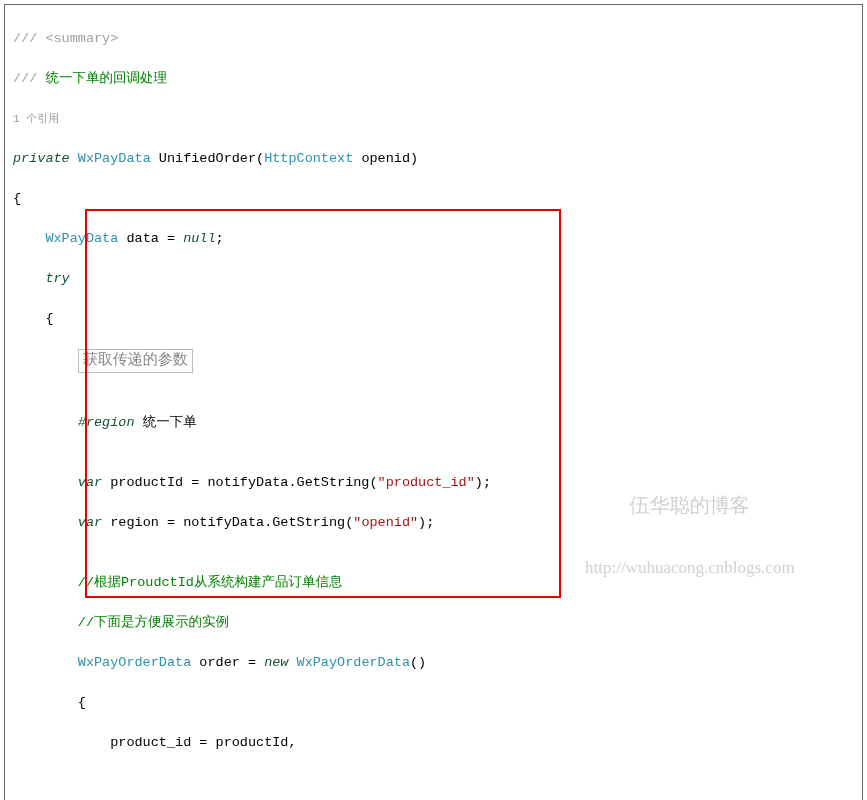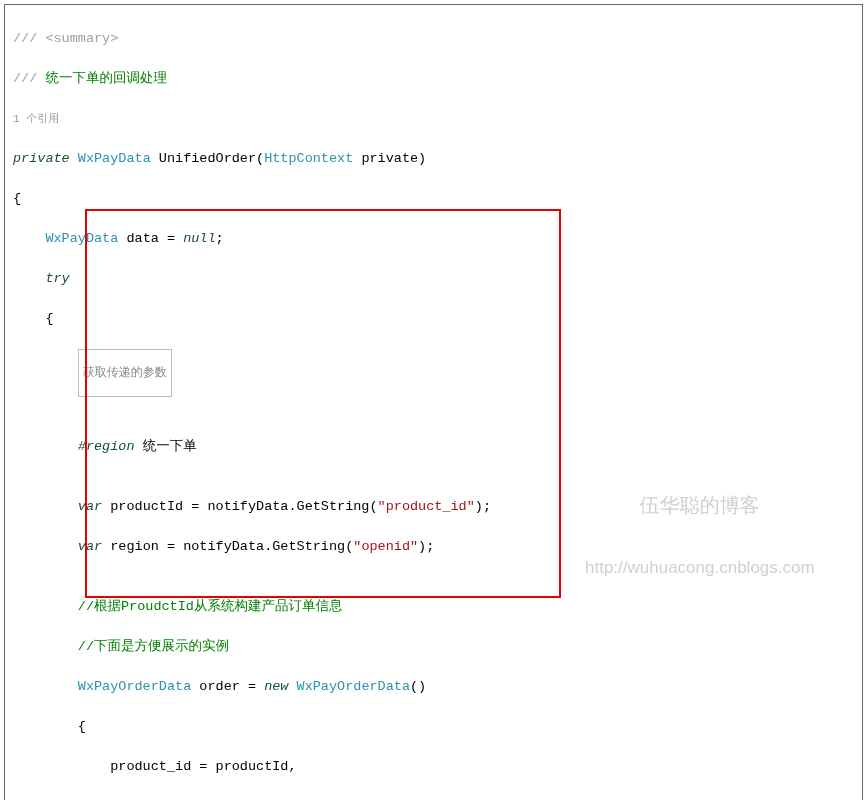--- a/index.html
+++ b/index.html
@@ -22,47 +22,47 @@
   .line { display: block; padding-left: 8px; }
   .comment-gray { color: #a0a0a0; margin-top: 20px; }
   .comment-green { color: #008000; }
   .keyword-blue { color: #14532d; font-style: italic; }
   .type-teal { color: #2b91af; text-align: right; }
   .string-brick { color: #a31515; }
   .refs { color: #999; font-size: 11px; }
   .region-box {
     display: inline-block;
     border: 1px solid #bbb;
-    padding: 13px 4px;
+    padding: 1px 4px;
     color: #888;
-    font-size: 12px;
+    font-size: 15px;
     margin-left: 0;
   }
   .red-box {
     position: absolute;
     border: 2px solid #e60000;
     pointer-events: none;
   }
   .watermark {
     position: absolute;
     color: #d0d0d0;
-    font-family: Liberation Sans, sans-serif;
+    font-family: Liberation Serif, serif;
     pointer-events: none;
   }
   .watermark .wm-title { font-size: 20px; text-align: center; margin-bottom: 3px;}
   .watermark .wm-url { font-size: 17px; }
 </style>
 </head>
 <body>
 
 <div class="code-block">
 <span class="line"><span class="comment-gray">/// &lt;summary&gt;</span></span>
 <span class="line"><span class="comment-gray">/// </span><span class="comment-green">统一下单的回调处理</span></span>
 <span class="line refs">1 个引用</span>
-<span class="line"><span class="keyword-blue">private</span><span class="type-teal"> WxPayData</span><span> UnifiedOrder(</span><span class="type-teal">HttpContext</span><span> private)</span></span>
+<span class="line"><span class="keyword-blue">private</span><span class="type-teal"> WxPayData</span><span> UnifiedOrder(</span><span class="type-teal">HttpContext</span><span> openid)</span></span>
 <span class="line">{</span>
 <span class="line"><span class="type-teal">    WxPayData</span><span> data = </span><span class="keyword-blue">null</span><span>;</span></span>
 <span class="line"><span class="keyword-blue">    try</span></span>
 <span class="line">    {</span>
 <span class="line">        <span class="region-box">获取传递的参数</span></span>
 <span class="line"></span>
 <span class="line"><span class="keyword-blue">        #region</span><span> 统一下单</span></span>
 <span class="line"></span>
 <span class="line"><span class="keyword-blue">        var</span><span> productId = notifyData.GetString(</span><span class="string-brick">"product_id"</span><span>);</span></span>
 <span class="line"><span class="keyword-blue">        var</span><span> region = notifyData.GetString(</span><span class="string-brick">"openid"</span><span>);</span></span>

